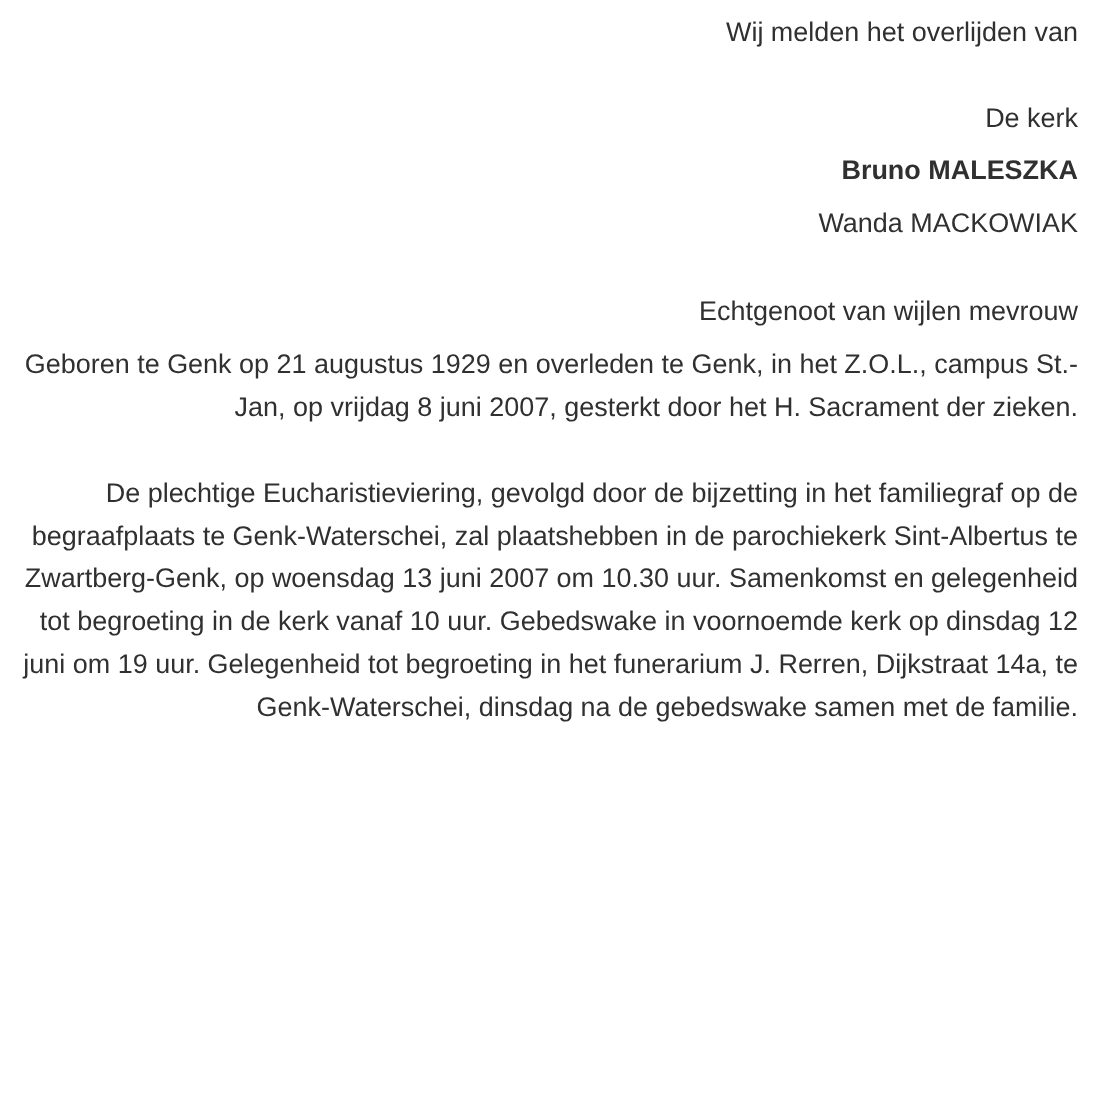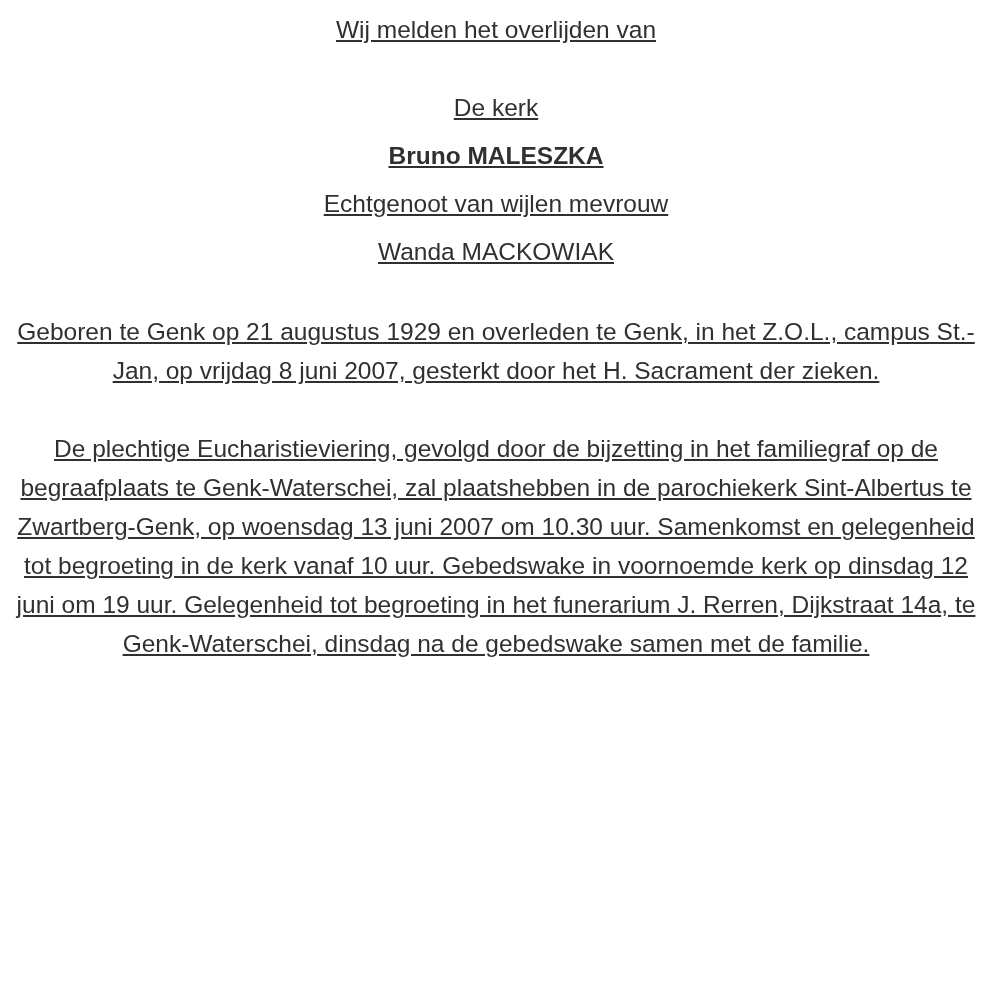--- a/index.html
+++ b/index.html
@@ -15,22 +15,21 @@
     color: #303030;
     overflow: hidden;
   }
   .obituary {
     box-sizing: border-box;
     width: 100%;
     height: 100%;
     padding: 10px 20px 10px 12px;
     font-size: 24.5px;
     line-height: 39px;
-    text-align: center;
-    text-decoration: underline;
+    text-align: right;
   }
   .obituary p {
     margin: 0;
   }
   .intro {
     margin: 0 0 39px 0 !important;
   }
   .header-line {
     margin: 0 0 9px 0 !important;
   }
@@ -51,23 +50,23 @@
 <body>
 
 <div class="obituary">
 
   <p class="intro">Wij melden het overlijden van</p>
 
   <p class="header-line">De kerk</p>
 
   <p class="header-line name">Bruno MALESZKA</p>
 
+  <p class="header-line last">Wanda MACKOWIAK</p>
+
   <p class="header-line">Echtgenoot van wijlen mevrouw</p>
-
-  <p class="header-line last">Wanda MACKOWIAK</p>
 
   <p class="body-paragraph">Geboren te Genk op 21 augustus 1929 en overleden te Genk, in het Z.O.L., campus St.-Jan, op vrijdag 8 juni 2007, gesterkt door het H. Sacrament der zieken.</p>
 
   <p class="body-paragraph">De plechtige Eucharistieviering, gevolgd door de bijzetting in het familiegraf op de begraafplaats te Genk-Waterschei, zal plaatshebben in de parochiekerk Sint-Albertus te Zwartberg-Genk, op woensdag 13 juni 2007 om 10.30 uur. Samenkomst en gelegenheid tot begroeting in de kerk vanaf 10 uur. Gebedswake in voornoemde kerk op dinsdag 12 juni om 19 uur. Gelegenheid tot begroeting in het funerarium J. Rerren, Dijkstraat 14a, te Genk-Waterschei, dinsdag na de gebedswake samen met de familie.</p>
 
 
 
 </div>
 
 </body></html>

